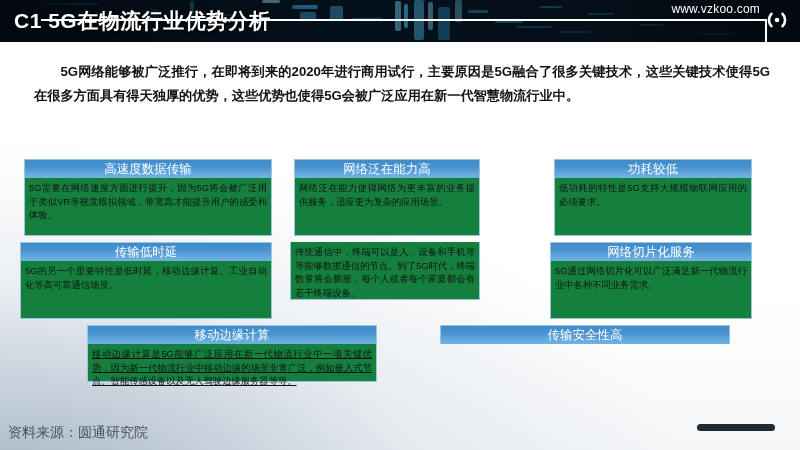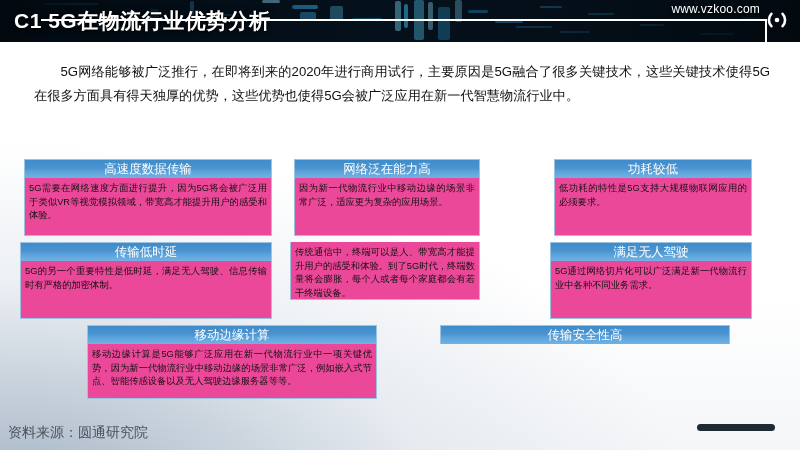--- a/index.html
+++ b/index.html
@@ -49,51 +49,51 @@
   }
   .wm-vert{
     position:absolute; right:33px; top:19px; width:2px; height:31px; background:#ffffff;
   }
   .logo-mark{ position:absolute; right:8px; top:6px; width:30px; height:30px; }
 
   
   .intro{
     position:absolute; left:34px; top:60px; width:736px;
     z-index:3;
-    color:#111111; font-size:13.2px; font-weight:normal; line-height:24px;
+    color:#111111; font-size:13.2px; font-weight:bold; line-height:24px;
     text-align:justify; text-indent:2em;
   }
 
   
   .grid{ position:absolute; left:0; top:0; width:800px; height:450px; z-index:4; }
   .card{ position:absolute; }
   .card-head{
     height:19px; line-height:19px; text-align:center;
     color:#ffffff; font-size:12.5px;
     background:linear-gradient(180deg,#3f8ccb 0%,#4a94cf 45%,#5aa1da 62%,#72b2e3 100%);
     border:1px solid #9cc3e0; border-bottom:none;
   }
   .card-body{
-    background:#ec4899;
+    background:#15803d;
     border:1px solid #9cc3e0; border-top:none;
     color:#111111; font-size:9.3px; line-height:13.5px;
     padding:4px 4px 3px 4px; text-align:justify;
   }
 
   
   .c1{ left:12px;  width:260px; }
   .c2{ left:282px; width:198px; }
   .c3{ left:542px; width:210px; }
   .r1{ top:159px;padding-left:12px; }  .r1 .card-body{ height:58px; }
   .r2{ top:242px;padding-left:8px; }  .r2 .card-body{ height:58px; }
 
   
   .c4{ left:87px;  width:290px; top:325px; }
   .c5{ left:440px; width:290px; top:325px; }
-  .r3 .card-body{ height:55px; }
+  .r3 .card-body{ height:38px;text-decoration:underline; }
 
   
   .source{
     position:absolute; left:8px; top:424px; z-index:6;
     color:#4a525b; font-size:14px;
   }
   .footbar{
     position:absolute; left:697px; top:424px; width:78px; height:7px;
     border-radius:3.5px; background:#1f2a35; z-index:6;
   }
@@ -151,39 +151,39 @@
 
 <div class="grid">
 
   <div class="card c1 r1">
     <div class="card-head">高速度数据传输</div>
     <div class="card-body">5G需要在网络速度方面进行提升，因为5G将会被广泛用于类似VR等视觉模拟领域，带宽高才能提升用户的感受和体验。</div>
   </div>
 
   <div class="card c2 r1">
     <div class="card-head">网络泛在能力高</div>
-    <div class="card-body">因为新一代物流行业中移动边缘的场景非常广泛，适应更为复杂的应用场景。</div>
+    <div class="card-body">网络泛在能力使得网络为更丰富的业务提供服务，适应更为复杂的应用场景。</div>
   </div>
 
   <div class="card c3 r1">
     <div class="card-head">功耗较低</div>
     <div class="card-body">低功耗的特性是5G支持大规模物联网应用的必须要求。</div>
   </div>
 
   <div class="card c1 r2">
     <div class="card-head">传输低时延</div>
-    <div class="card-body">5G的另一个重要特性是低时延，满足无人驾驶、信息传输时有严格的加密体制。</div>
+    <div class="card-body">5G的另一个重要特性是低时延，移动边缘计算、工业自动化等高可靠通信场景。</div>
   </div>
 
   <div class="card c2 r2">
-    <div class="card-body">传统通信中，终端可以是人、带宽高才能提升用户的感受和体验。到了5G时代，终端数量将会膨胀，每个人或者每个家庭都会有若干终端设备。</div>
+    <div class="card-body">传统通信中，终端可以是人、设备和手机等等能够数据通信的节点。到了5G时代，终端数量将会膨胀，每个人或者每个家庭都会有若干终端设备。</div>
   </div>
 
   <div class="card c3 r2">
-    <div class="card-head">满足无人驾驶</div>
+    <div class="card-head">网络切片化服务</div>
     <div class="card-body">5G通过网络切片化可以广泛满足新一代物流行业中各种不同业务需求。</div>
   </div>
 
   <div class="card c4 r3">
     <div class="card-head">移动边缘计算</div>
     <div class="card-body">移动边缘计算是5G能够广泛应用在新一代物流行业中一项关键优势，因为新一代物流行业中移动边缘的场景非常广泛，例如嵌入式节点、智能传感设备以及无人驾驶边缘服务器等等。</div>
   </div>
 
   <div class="card c5 r3">
     <div class="card-head">传输安全性高</div>

